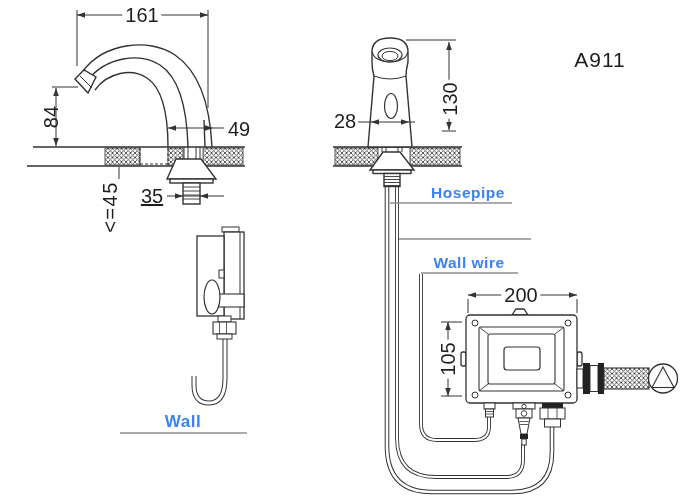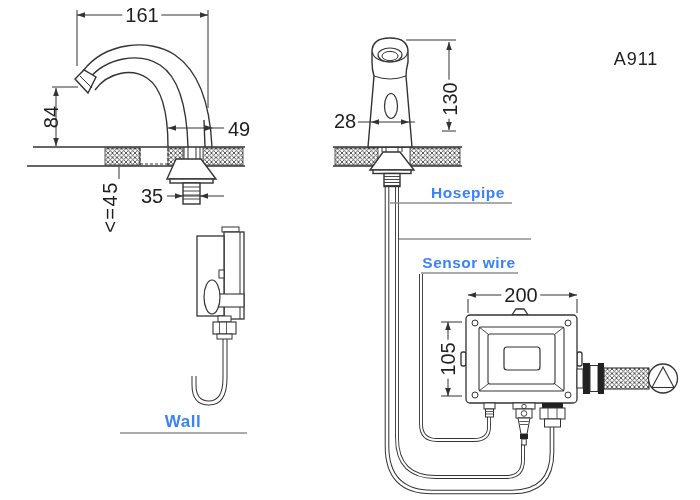--- a/index.html
+++ b/index.html
@@ -3,21 +3,21 @@
 <meta charset="utf-8">
 <style>
   html,body{margin:0;padding:0;background:#fff;}
   #stage{position:relative;width:700px;height:500px;background:#fff;overflow:hidden;
          font-family:"Liberation Sans",sans-serif;}
   #art{position:absolute;left:0;top:0;}
   .txt{position:absolute;transform:translate(-50%,-50%);white-space:nowrap;
        color:#1e1e1e;font-size:20px;line-height:1;}
   .txt.vert{transform:translate(-50%,-50%) rotate(-90deg);}
   .txt.bg{background:#fff;padding:1px 3px;}
-  .model{font-size:18px;letter-spacing:1px;margin-left:36px;}
+  .model{font-size:21px;letter-spacing:1px;}
   .glabel{color:#3b82f6;font-weight:bold;font-size:15.5px;letter-spacing:.5px;}
   .wall{font-size:17px;}
   .small-sp{letter-spacing:1.5px;}
 </style>
 </head>
 <body>
 
 <div id="stage">
 
 <svg id="art" width="700" height="500" viewBox="0 0 700 500">
@@ -188,24 +188,24 @@
     <path d="M390,203 H512"></path>
     <path d="M399,239 H531"></path>
     <path d="M421,273 H518"></path>
     <path d="M120,433 H247"></path>
   </g>
 </svg>
 
 <div class="txt bg" style="left:142px;top:15px;">161</div>
 <div class="txt vert" style="left:51px;top:117px;">84</div>
 <div class="txt" style="left:239px;top:129px;">49</div>
-<div class="txt" style="left:152px;top:196px;">35</div>
+<div class="txt" style="left:152px;top:196px;text-decoration:underline;">35</div>
 <div class="txt vert small-sp" style="left:110px;top:207px;">&lt;=45</div>
 <div class="txt" style="left:345px;top:121px;">28</div>
 <div class="txt vert bg" style="left:450px;top:99px;">130</div>
 <div class="txt model" style="left:600px;top:59px;">A911</div>
 <div class="txt glabel" style="left:468px;top:193px;">Hosepipe</div>
-<div class="txt glabel" style="left:469px;top:263px;">Sensor wire</div>
+<div class="txt glabel" style="left:469px;top:263px;">Wall wire</div>
 <div class="txt bg" style="left:521px;top:295px;">200</div>
 <div class="txt vert bg" style="left:448px;top:359px;">105</div>
 <div class="txt glabel wall" style="left:183px;top:421px;text-align:center;">Wall</div>
 
 </div>
 
 </body></html>

